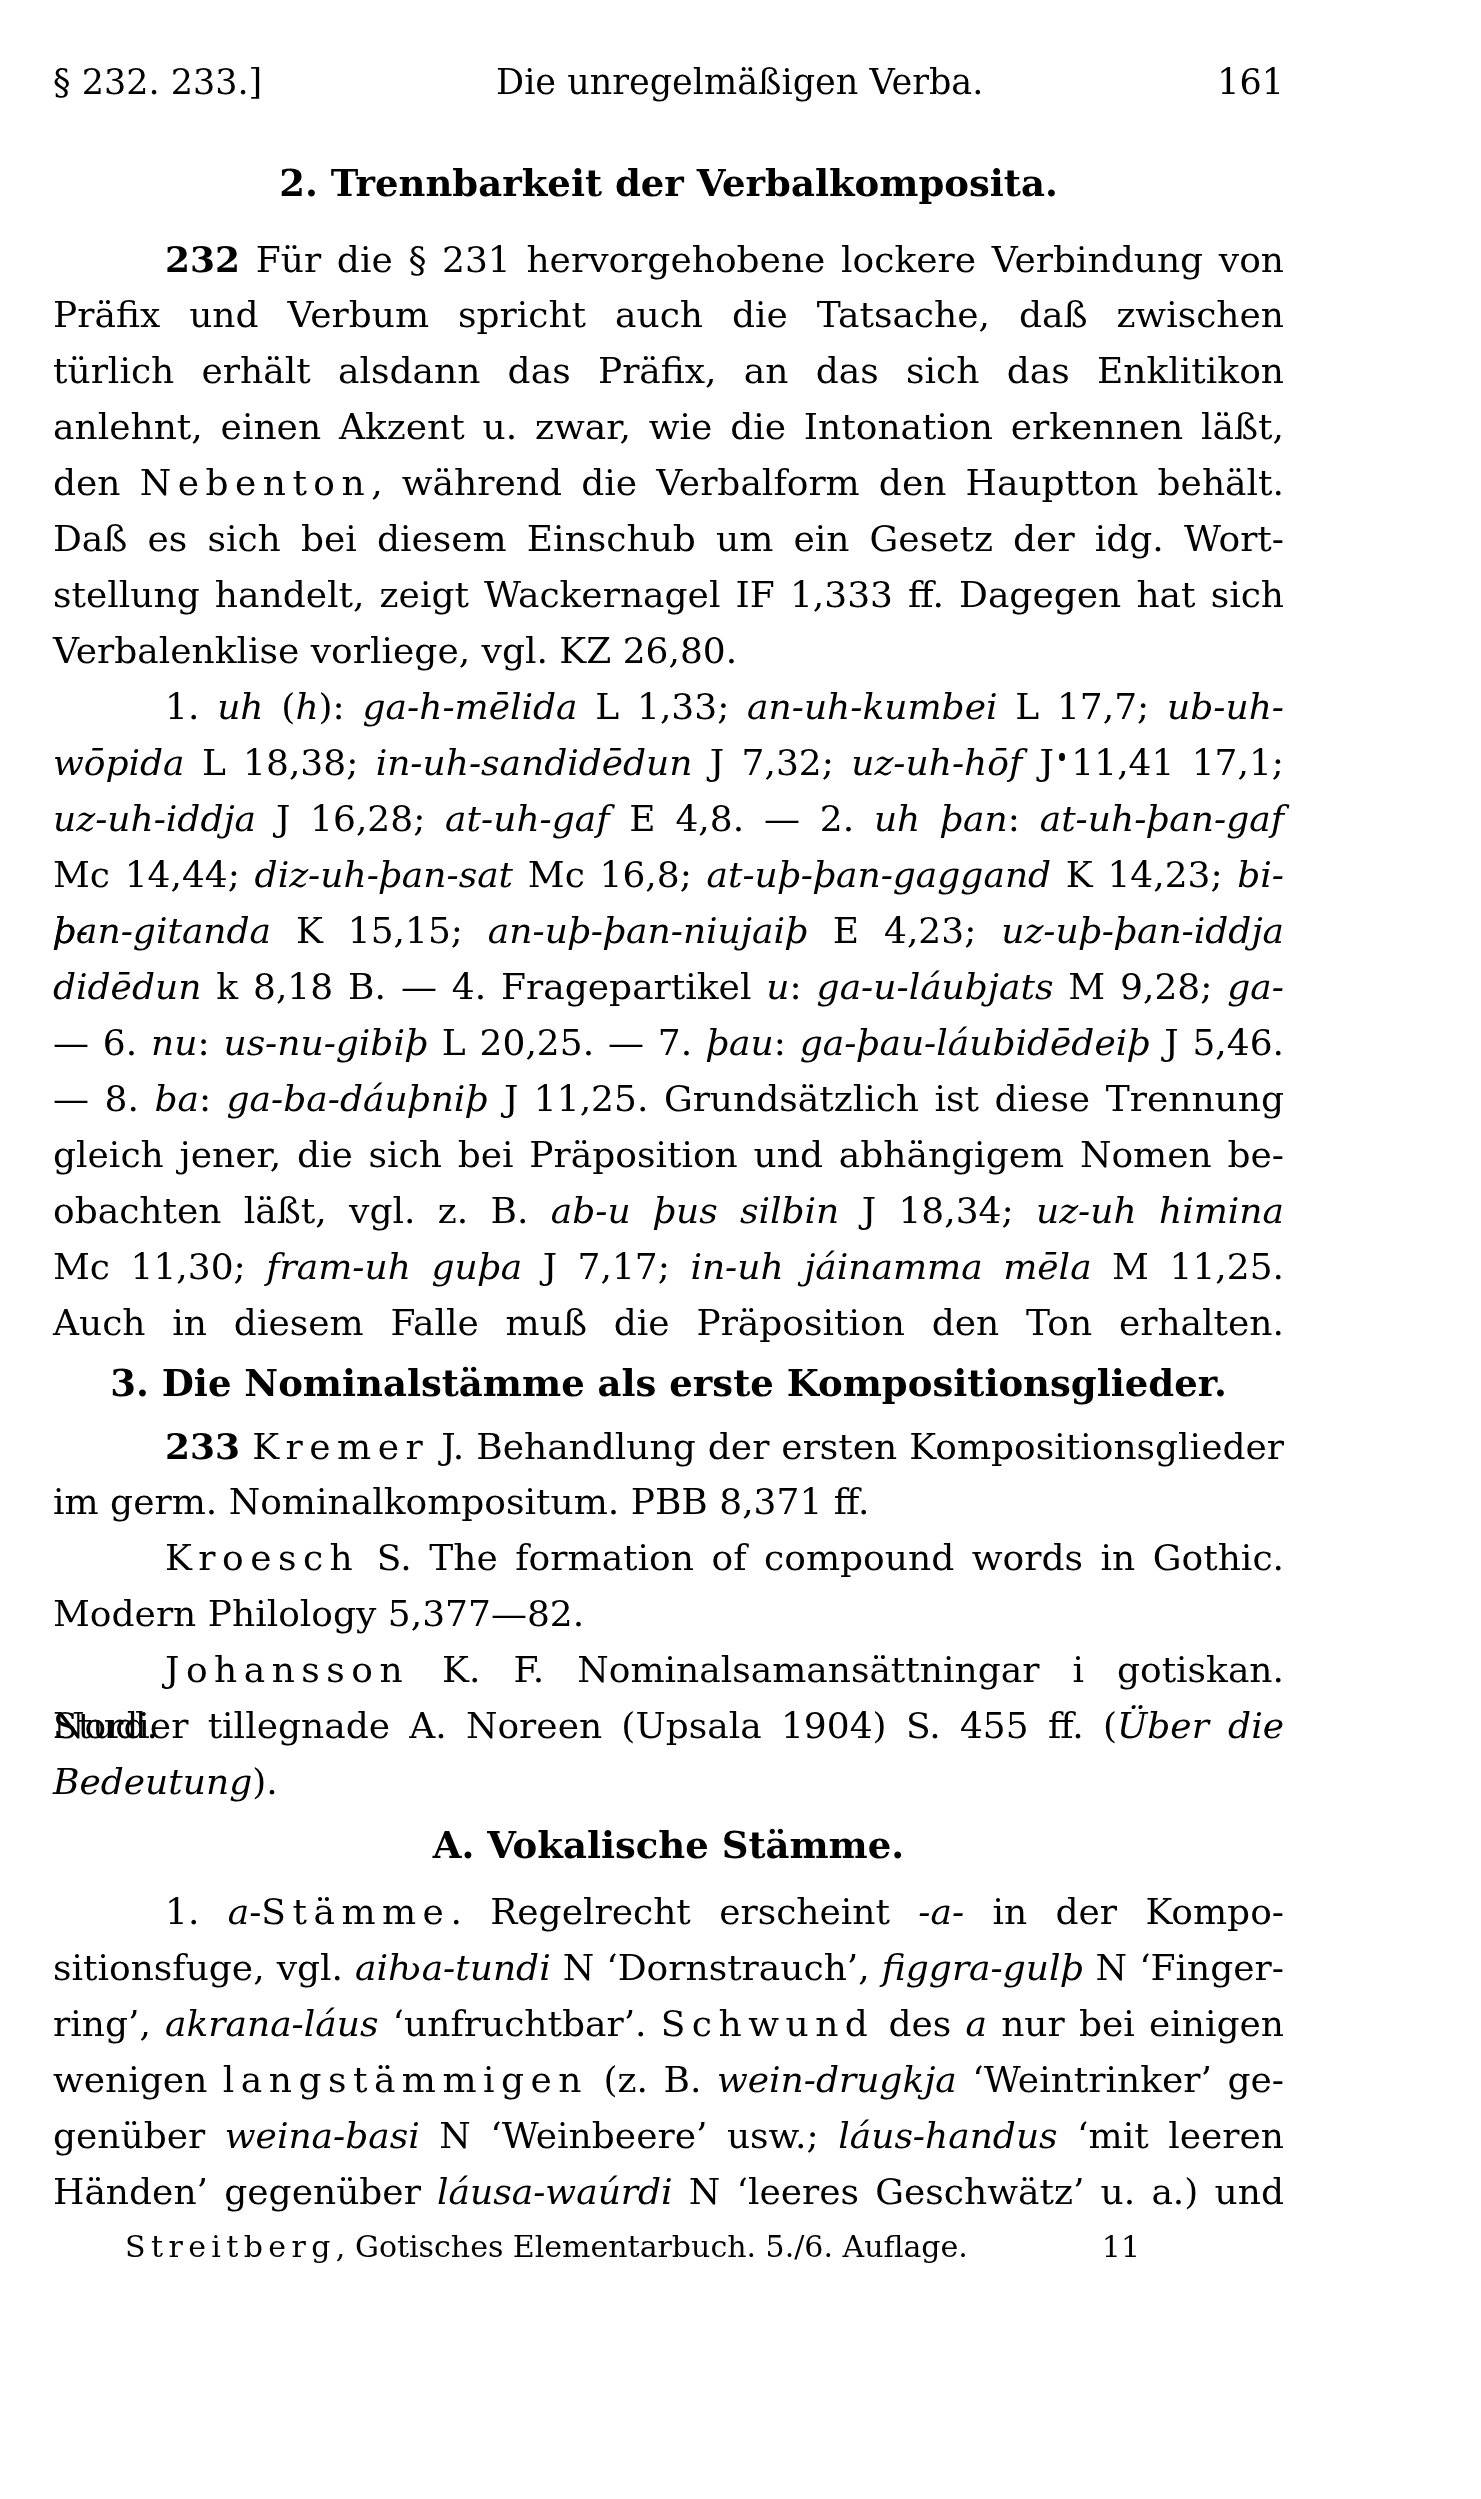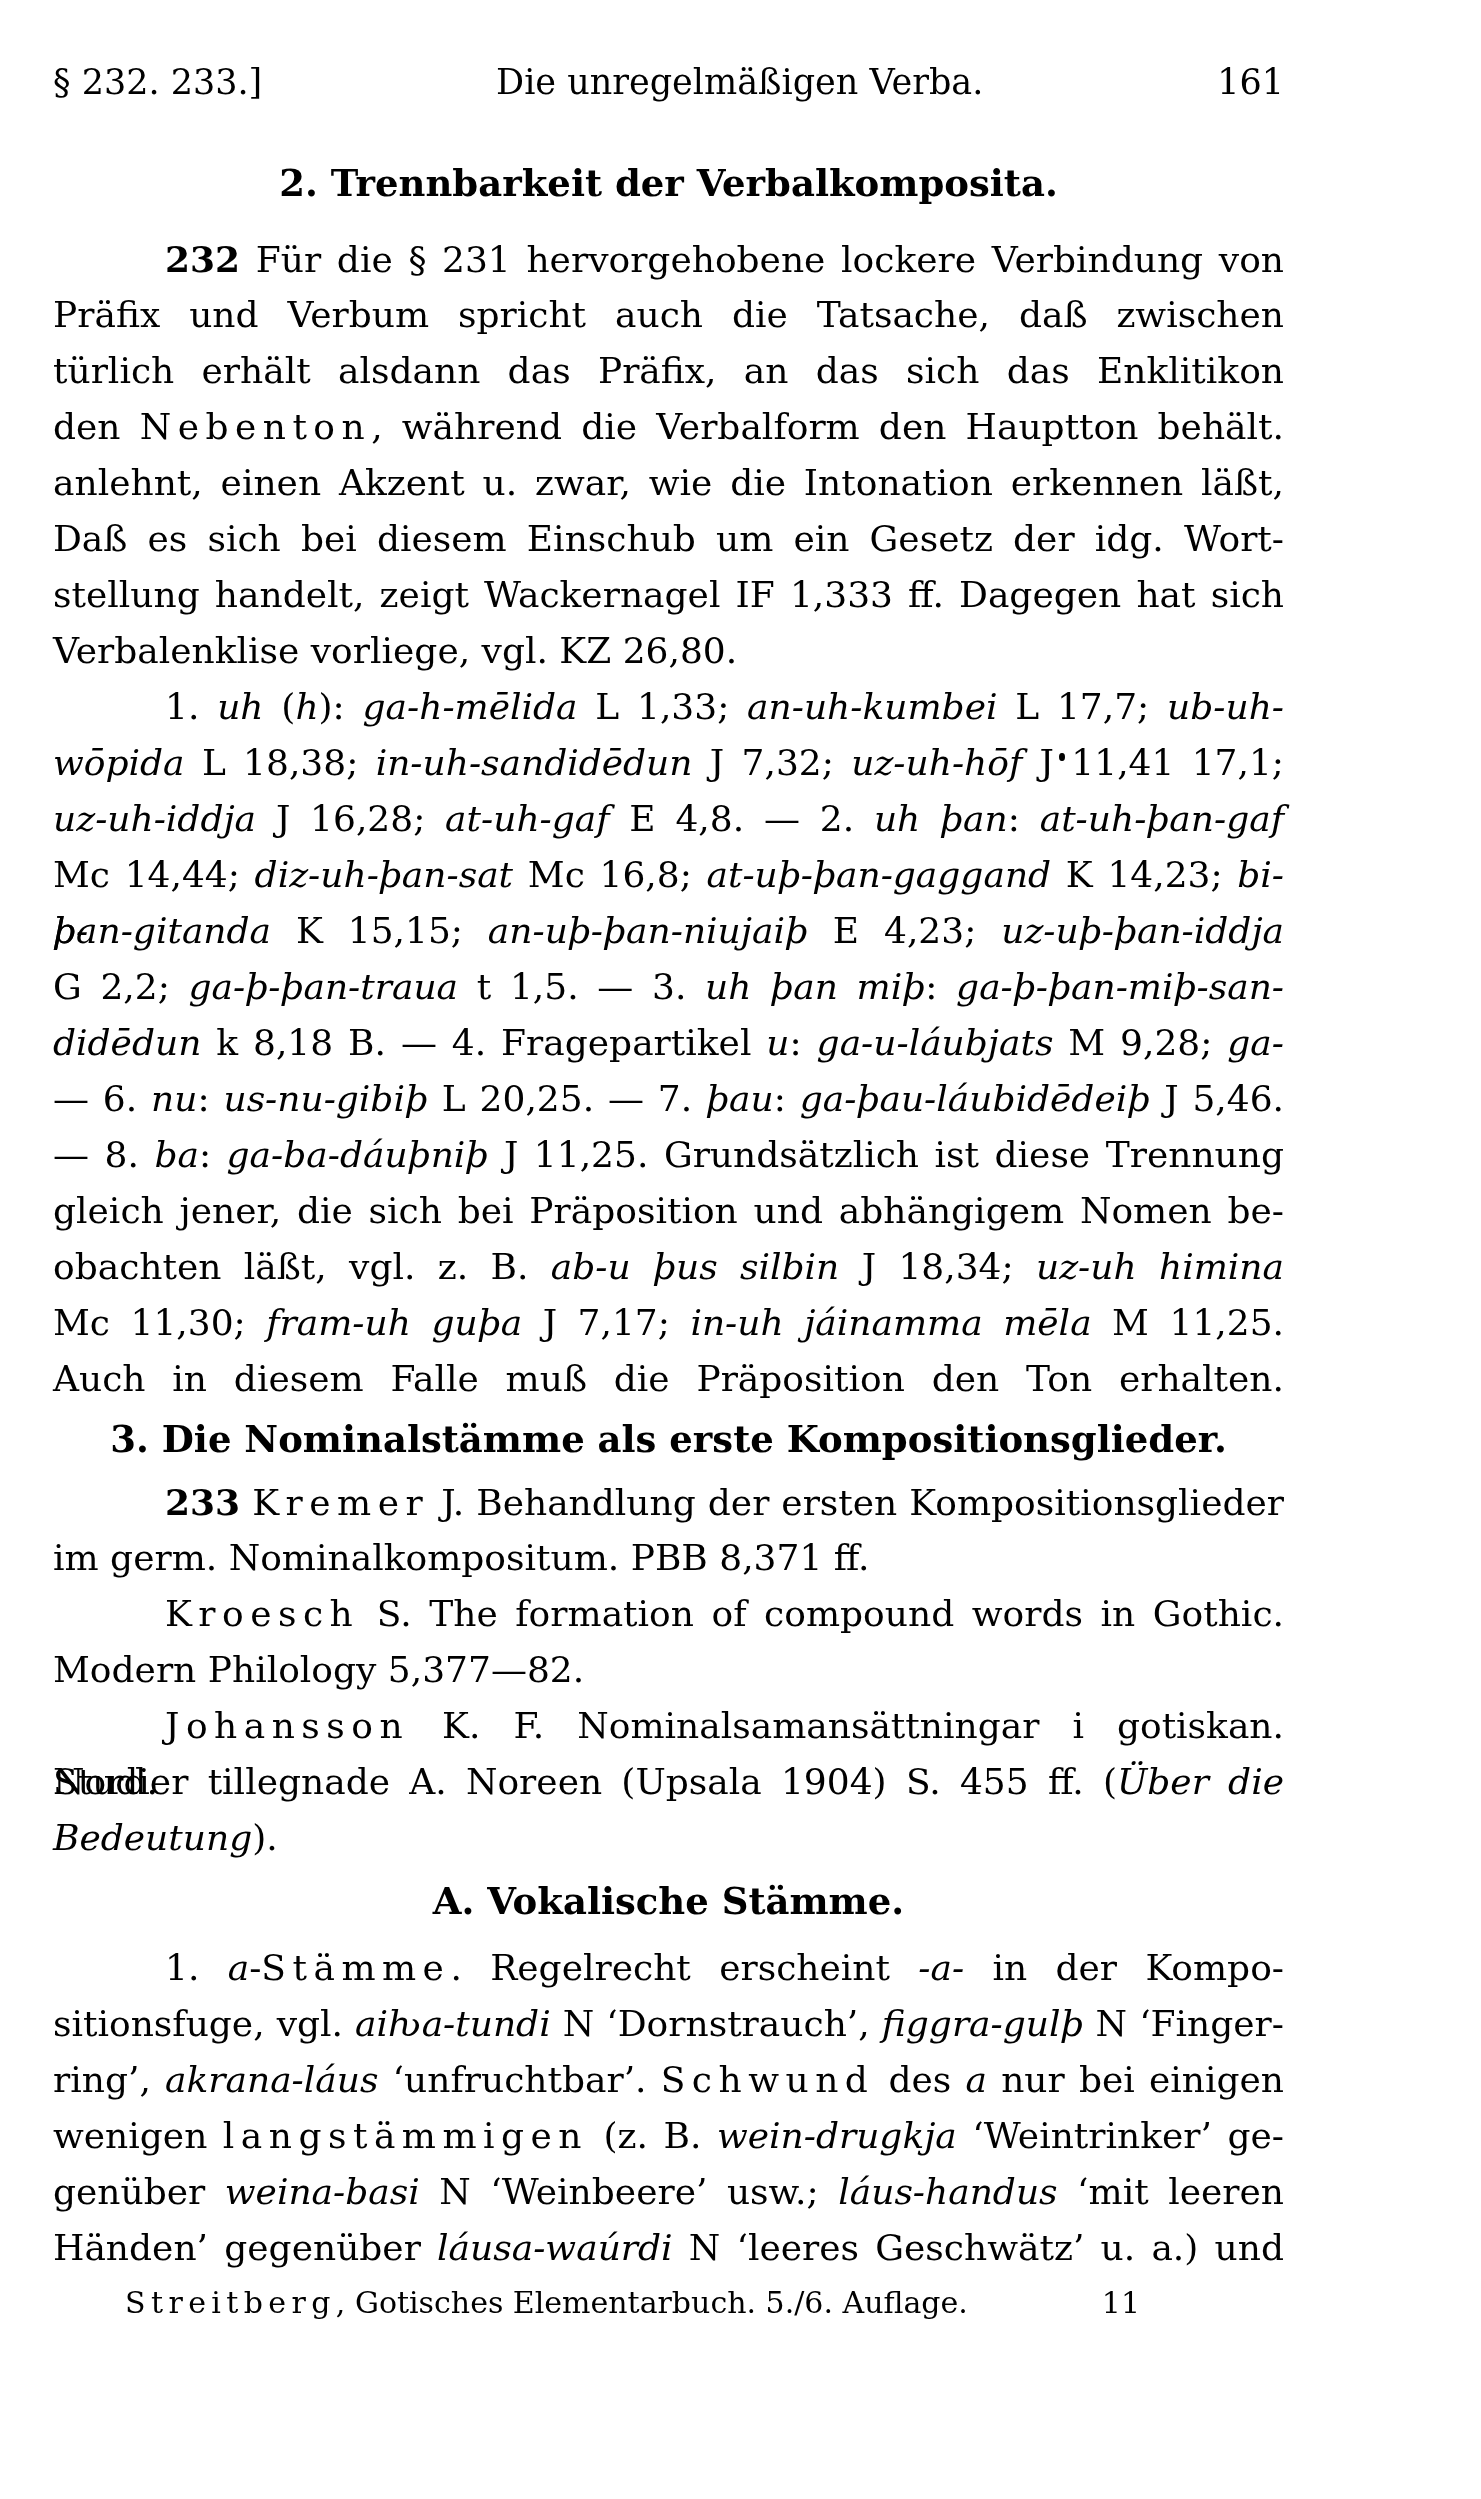--- a/index.html
+++ b/index.html
@@ -50,31 +50,30 @@
   </div>
 
   <div class="text-body" id="text-body">
       <div class="block b-h2">
         <div class="line last center"><span class="seg-b">2. Trennbarkeit der Verbalkomposita.</span></div>
       </div>
       <div class="block b-p">
         <div class="line indent"><span class="seg-b">232</span><span class="seg-r"> Für die § 231 hervorgehobene lockere Verbindung von</span></div>
         <div class="line"><span class="seg-r">Präfix und Verbum spricht auch die Tatsache, daß zwischen</span></div>
         <div class="line"><span class="seg-r">türlich erhält alsdann das Präfix, an das sich das Enklitikon</span></div>
+        <div class="line"><span class="seg-r">anlehnt, einen Akzent u. zwar, wie die Intonation erkennen läßt,</span></div>
         <div class="line"><span class="seg-r">den </span><span class="seg-s">Nebenton</span><span class="seg-r">, während die Verbalform den Hauptton behält.</span></div>
-        <div class="line"><span class="seg-r">anlehnt, einen Akzent u. zwar, wie die Intonation erkennen läßt,</span></div>
         <div class="line"><span class="seg-r">Daß es sich bei diesem Einschub um ein Gesetz der idg. Wort-</span></div>
         <div class="line"><span class="seg-r">stellung handelt, zeigt Wackernagel IF 1,333 ff.  Dagegen hat sich</span></div>
         <div class="line last"><span class="seg-r">Verbalenklise vorliege, vgl. KZ 26,80.</span></div>
         <div class="line indent"><span class="seg-r">1. </span><span class="seg-i">uh</span><span class="seg-r"> (</span><span class="seg-i">h</span><span class="seg-r">): </span><span class="seg-i">ga-h-mēlida</span><span class="seg-r"> L 1,33; </span><span class="seg-i">an-uh-kumbei</span><span class="seg-r"> L 17,7; </span><span class="seg-i">ub-uh-</span></div>
         <div class="line"><span class="seg-i">wōpida</span><span class="seg-r"> L 18,38; </span><span class="seg-i">in-uh-sandidēdun</span><span class="seg-r"> J 7,32; </span><span class="seg-i">uz-uh-hōf</span><span class="seg-r"> J 11,41 17,1;</span></div>
         <div class="line"><span class="seg-i">uz-uh-iddja</span><span class="seg-r"> J 16,28; </span><span class="seg-i">at-uh-gaf</span><span class="seg-r"> E 4,8. — 2. </span><span class="seg-i">uh þan</span><span class="seg-r">: </span><span class="seg-i">at-uh-þan-gaf</span></div>
         <div class="line"><span class="seg-r">Mc 14,44; </span><span class="seg-i">diz-uh-þan-sat</span><span class="seg-r"> Mc 16,8; </span><span class="seg-i">at-uþ-þan-gaggand</span><span class="seg-r"> K 14,23; </span><span class="seg-i">bi-þ-</span></div>
         <div class="line"><span class="seg-i">þan-gitanda</span><span class="seg-r"> K 15,15; </span><span class="seg-i">an-uþ-þan-niujaiþ</span><span class="seg-r"> E 4,23; </span><span class="seg-i">uz-uþ-þan-iddja</span></div>
-        <div class="line"><span class="seg-r">G 2,2; </span><span class="seg-i">ga-þ-þan-traua</span><span class="seg-r"> t 1,5. — 3. </span><span class="seg-i">uh þan miþ</span><span class="seg-r">: </span><span class="seg-i">ga-þ-þan-miþ-san-</span></div>
         <div class="line"><span class="seg-i">didēdun</span><span class="seg-r"> k 8,18 B. — 4. Fragepartikel </span><span class="seg-i">u</span><span class="seg-r">: </span><span class="seg-i">ga-u-láubjats</span><span class="seg-r"> M 9,28; </span><span class="seg-i">ga-</span></div>
         <div class="line"><span class="seg-r">— 6. </span><span class="seg-i">nu</span><span class="seg-r">: </span><span class="seg-i">us-nu-gibiþ</span><span class="seg-r"> L 20,25. — 7. </span><span class="seg-i">þau</span><span class="seg-r">: </span><span class="seg-i">ga-þau-láubidēdeiþ</span><span class="seg-r"> J 5,46.</span></div>
         <div class="line"><span class="seg-r">— 8. </span><span class="seg-i">ba</span><span class="seg-r">: </span><span class="seg-i">ga-ba-dáuþniþ</span><span class="seg-r"> J 11,25.  Grundsätzlich ist diese Trennung</span></div>
         <div class="line"><span class="seg-r">gleich jener, die sich bei Präposition und abhängigem Nomen be-</span></div>
         <div class="line"><span class="seg-r">obachten läßt, vgl. z. B. </span><span class="seg-i">ab-u þus silbin</span><span class="seg-r"> J 18,34; </span><span class="seg-i">uz-uh himina</span></div>
         <div class="line"><span class="seg-r">Mc 11,30; </span><span class="seg-i">fram-uh guþa</span><span class="seg-r"> J 7,17; </span><span class="seg-i">in-uh jáinamma mēla</span><span class="seg-r"> M 11,25.</span></div>
         <div class="line"><span class="seg-r">Auch in diesem Falle muß die Präposition den Ton erhalten.</span></div>
       </div>
       <div class="block b-h3">
         <div class="line last center"><span class="seg-b">3. Die Nominalstämme als erste Kompositionsglieder.</span></div>

